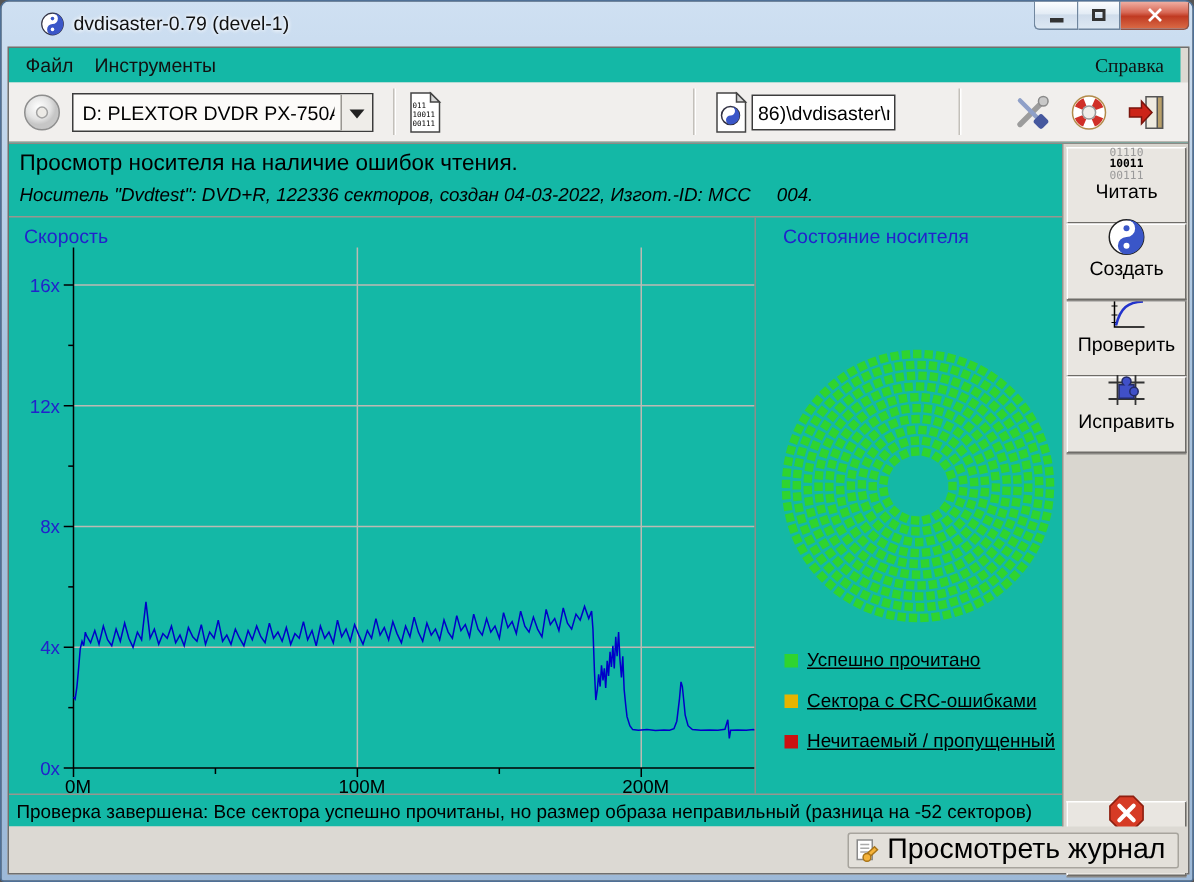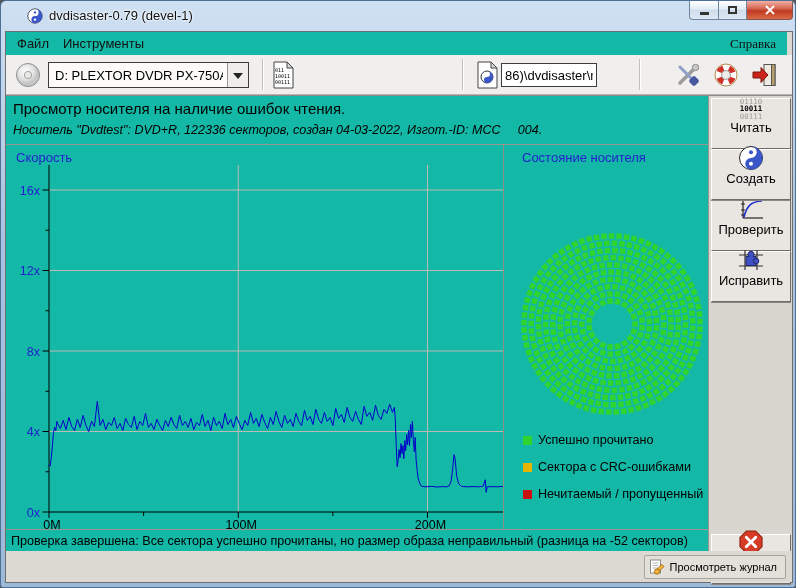--- a/index.html
+++ b/index.html
@@ -44,26 +44,26 @@
   .sidebar{position:absolute;left:702px;top:0;width:84px;height:456px;border-left:1px solid #98968f;background:#d9d6cf;}
   .sbtn{position:absolute;left:2px;width:80px;height:51px;background:#e9e6e1;
     border:1px solid #6e6c68;border-top-color:#fff;border-left-color:#fff;box-shadow:0 1px 0 #8a8884;
     display:flex;flex-direction:column;align-items:center;justify-content:flex-end;padding-bottom:12px;cursor:default;}
   .sbtn .lbl{font-size:13px;color:#000;line-height:16px;}
   .sbtn .ic{flex:1;display:flex;align-items:center;justify-content:center;width:100%;}
   .binary-lines{font-family:"DejaVu Sans Mono",monospace;font-size:7.5px;line-height:7.5px;text-align:center;letter-spacing:0;}
   .binary-lines .g{color:#9a9a9a;} .binary-lines .b{color:#000;font-weight:bold;}
   .abort-btn{top:402px;height:50px;margin-top:36px;}
   
-  .legend-row{position:absolute;left:517px;display:flex;align-items:center;height:14px;font-size:12.6px;color:#000;white-space:nowrap;}
+  .legend-row{position:absolute;left:517px;display:flex;align-items:center;height:14px;font-size:12.6px;color:#000;white-space:nowrap;text-decoration:underline;}
   .swatch{width:9px;height:9px;margin-right:6px;flex:0 0 9px;}
   
   .footer{position:absolute;left:0;top:519px;width:786px;height:31px;background:#dcd9d3;}
   .log-btn{position:absolute;right:6px;top:4px;height:24px;padding:0 8px 0 4px;display:flex;align-items:center;
-    border:1px solid #a7a49d;border-radius:2px;background:#e3e0da;font-size:11px;color:#000;cursor:default;}
+    border:1px solid #a7a49d;border-radius:2px;background:#e3e0da;font-size:19px;color:#000;cursor:default;}
   .log-btn svg{margin-right:4px;}
   .mini-binary{font-family:"DejaVu Sans Mono",monospace;font-size:4.5px;line-height:4.5px;color:#555;}
 </style>
 </head>
 <body>
 
 <div class="window">
 
   <div class="titlebar">
     <svg class="title-icon" viewBox="0 0 20 20">

